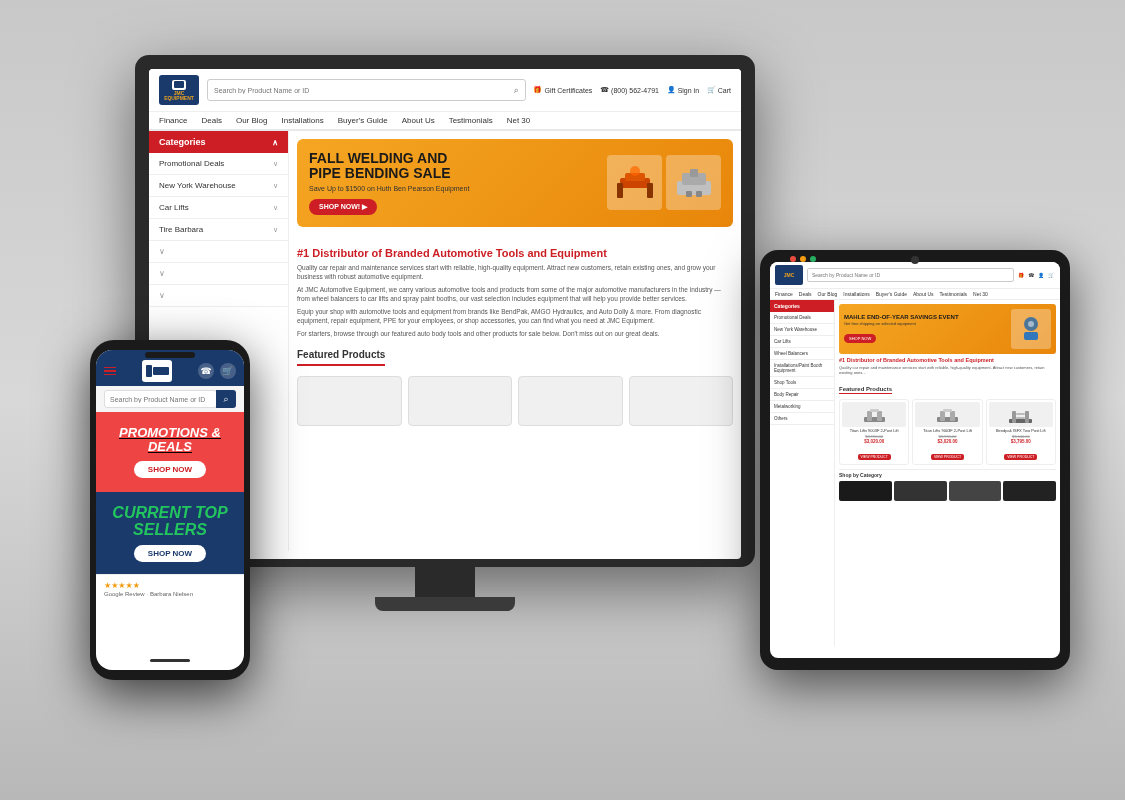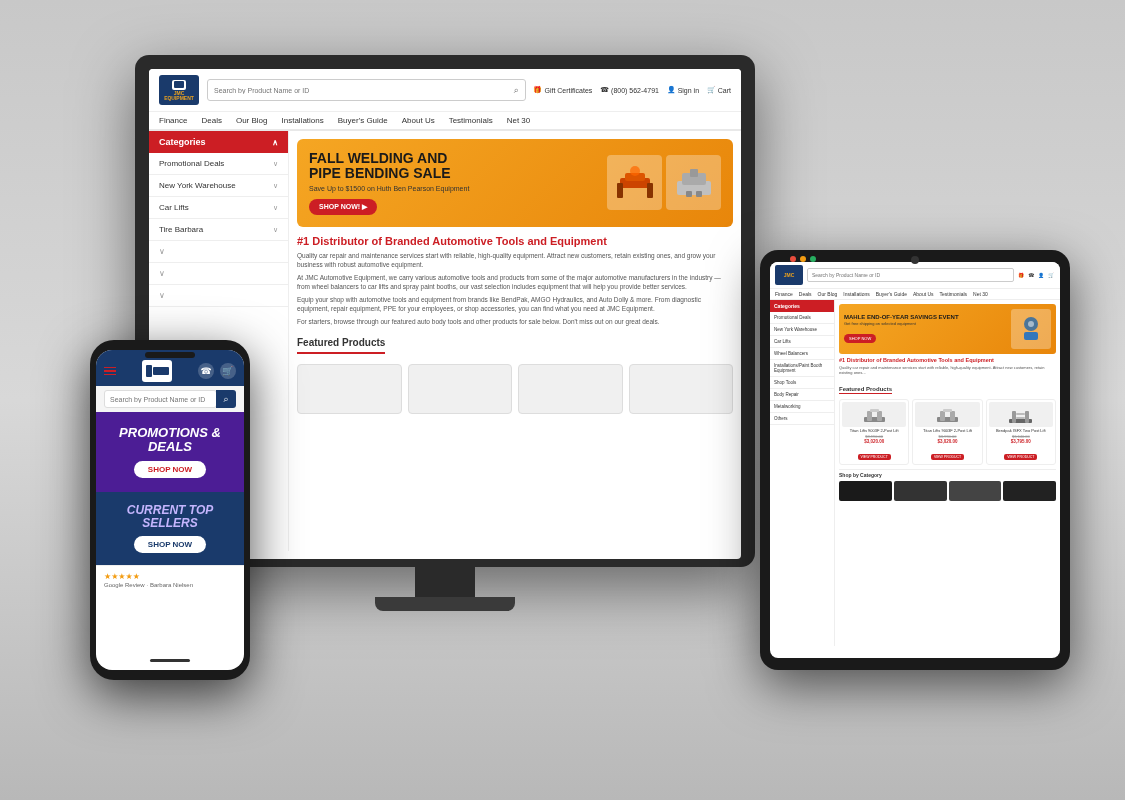--- a/index.html
+++ b/index.html
@@ -189,21 +189,21 @@
       padding: 8px;
     }
 
     .banner {
       background: linear-gradient(135deg, #f5a623 0%, #e8860a 100%);
       border-radius: 6px;
       padding: 12px;
       display: flex;
       align-items: center;
       justify-content: space-between;
-      margin-bottom: 8px;
+      margin-bottom: 20px;
       min-height: 80px;
     }
 
     .banner-text h2 {
       font-size: 14px;
       font-weight: 900;
       color: #1a1a1a;
       line-height: 1.1;
       text-transform: uppercase;
     }
@@ -680,24 +680,25 @@
       height: 18px;
       background: #1a3a6b;
       border-radius: 0 3px 3px 0;
       display: flex;
       align-items: center;
       justify-content: center;
       margin-left: -1px;
     }
 
     .p-promo-section {
-      background: #4c1d95;
+      background: #ef4444;
       padding: 14px 12px;
       text-align: center;
       position: relative;
+      text-decoration: underline;
     }
 
     .p-promo-title {
       color: white;
       font-size: 13px;
       font-weight: 900;
       text-transform: uppercase;
       line-height: 1.1;
       font-style: italic;
     }
@@ -715,22 +716,22 @@
       cursor: pointer;
     }
 
     .p-sellers-section {
       background: #1a3a6b;
       padding: 12px;
       text-align: center;
     }
 
     .p-sellers-title {
-      color: #c4b5fd;
-      font-size: 12px;
+      color: #22c55e;
+      font-size: 16px;
       font-weight: 900;
       text-transform: uppercase;
       line-height: 1.1;
       font-style: italic;
     }
 
     .p-sellers-btn {
       background: white;
       color: #1a3a6b;
       border: none;

